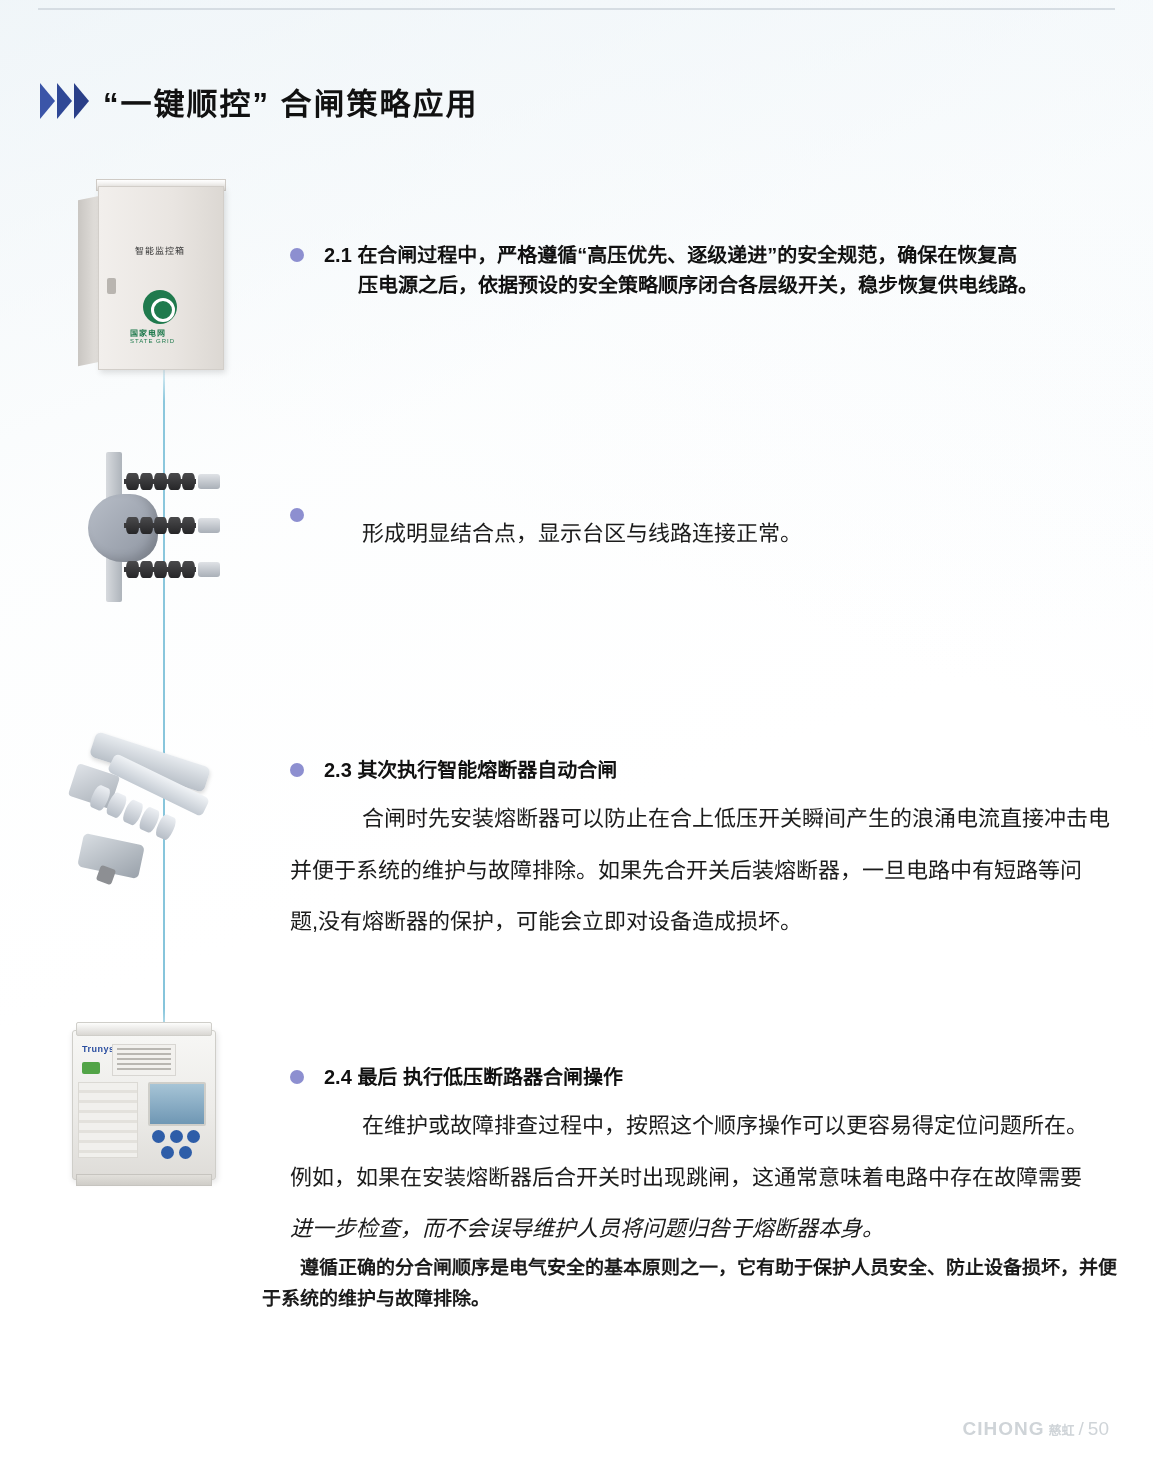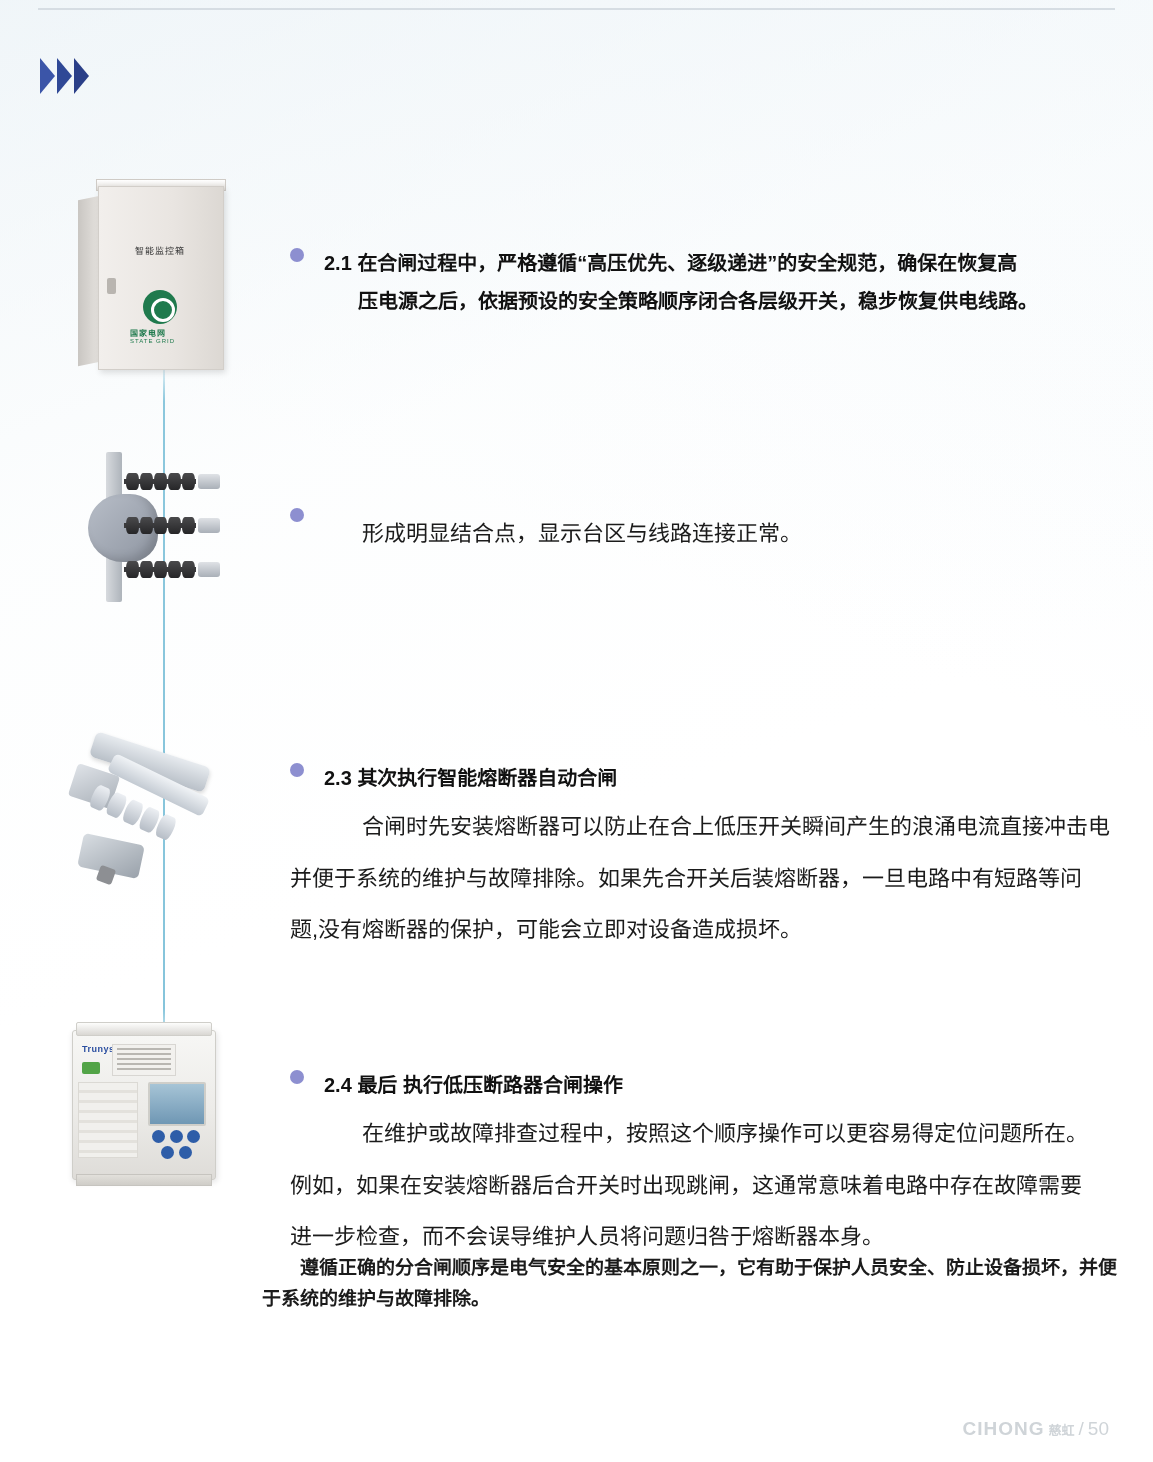--- a/index.html
+++ b/index.html
@@ -106,21 +106,21 @@
   .num {
     font-weight: bold;
     font-size: 20px;
     color: #111;
   }
   .head-line {
     font-size: 20px;
     font-weight: bold;
     line-height: 1.5;
     color: #111;
-    margin: 8px;
+    margin: 0;
   }
   .head-line.wrapped {
     text-indent: 0;
   }
   .body-line {
     font-size: 22px;
     line-height: 1.62;
     color: #1b1b1b;
     margin: 16px;
     text-align: justify;
@@ -441,20 +441,21 @@
 <div class="page">
   <div class="page-tint"></div>
   <div class="top-rule"></div>
 
   <div class="header">
     <span class="chev-group">
       <span class="chev c1"></span>
       <span class="chev c2"></span>
       <span class="chev c3"></span>
     </span>
+    <h1 class="header-title">“一键顺控” 合闸策略应用</h1>
   </div>
 
   <div class="timeline"></div>
 
   <div class="section" style="top:186px; height:200px;">
     <div class="sec-img" style="left:78px; top:0;">
       <div class="cabinet">
         <div class="cab-side"></div>
         <div class="cab-top"></div>
         <div class="cab-body"></div>
@@ -577,21 +578,21 @@
     </div>
 
     <div class="sec-text" style="left:290px; top:40px; width:860px;">
       <span class="bullet" style="left:0; top:8px;"></span>
       <p class="head-line" style="margin-left:34px;">
         <span class="num">2.4</span>
         <span>最后 执行低压断路器合闸操作</span>
       </p>
       <p class="body-line indent" style="margin-left:34px;">在维护或故障排查过程中，按照这个顺序操作可以更容易得定位问题所在。</p>
       <p class="body-line" style="margin-left:0;">例如，如果在安装熔断器后合开关时出现跳闸，这通常意味着电路中存在故障需要</p>
-      <p class="body-line" style="margin-left:0;">进一步检查，而不会误导维护人员将问题归咎于熔断器本身。</p>
+      <p class="body-line" style="margin-left:0;font-style:italic;">进一步检查，而不会误导维护人员将问题归咎于熔断器本身。</p>
     </div>
   </div>
 
   <p class="closing">遵循正确的分合闸顺序是电气安全的基本原则之一，它有助于保护人员安全、防止设备损坏，并便于系统的维护与故障排除。</p>
 
   <div class="footer">
     <span class="footer-brand">CIHONG</span>
     <span class="footer-brand-cn">慈虹</span>
     <span class="footer-sep">/</span>
     <span class="footer-page">50</span>

